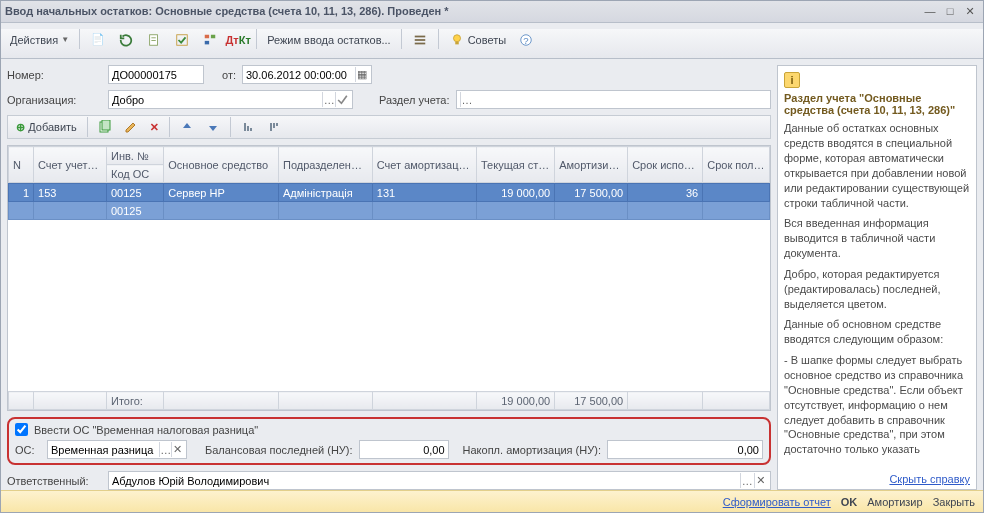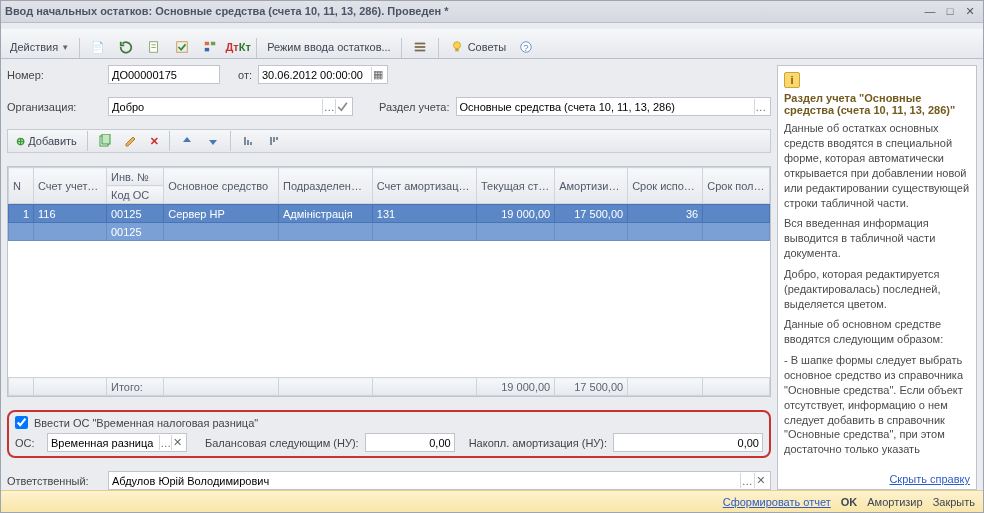--- a/index.html
+++ b/index.html
@@ -5,37 +5,37 @@
 * { box-sizing: border-box; margin: 0; padding: 0; font-family: Tahoma, Arial, sans-serif; font-size: 11px; }
 body { background: #eaecf0; width: 984px; height: 513px; overflow: hidden; }
 
 .window { width: 984px; height: 513px; display: flex; flex-direction: column; border: 1px solid #9ca5b3; }
 
 .titlebar { height: 28px; background: linear-gradient(#e1e3e8,#d5d8e0); display: flex; align-items: center; padding: 0 4px; border-bottom: 1px solid #b7bec9; }
 .titlebar-text { font-weight: bold; color: #4b5466; flex: 1; }
 .titlebar-btns { display: flex; gap: 2px; }
 .titlebar-btn { width: 18px; height: 16px; display: flex; align-items: center; justify-content: center; color: #555; cursor: pointer; }
 
-.toolbar { height: 39px; background: linear-gradient(#f6f7f9,#e6e8ed); border-bottom: 1px solid #b7bec9; display: flex; align-items: flex-end; padding: 0 4px; gap: 2px; margin-top: 6px; }
+.toolbar { height: 39px; background: linear-gradient(#f6f7f9,#e6e8ed); border-bottom: 1px solid #b7bec9; display: flex; align-items: flex-start; padding: 0 4px; gap: 2px; margin-top: 6px; }
 .tb-btn { height: 22px; padding: 0 4px; display: flex; align-items: center; gap: 3px; border: 1px solid transparent; border-radius: 2px; cursor: pointer; }
 .tb-sep { width: 1px; height: 20px; background: #c3c9d3; margin: 0 3px; }
 .tb-text { color: #3f4652; }
 .dd-arrow { font-size: 8px; color: #666; }
 
 .body { flex: 1; display: flex; flex-direction: column; padding: 6px 6px 0 6px; gap: 4px; background: #eaecf0; }
 
 .row { display: flex; align-items: center; gap: 6px; }
 .label { color: #444; white-space: nowrap; }
 
 .input { height: 19px; background: #fff; border: 1px solid #bfc5ce; padding: 0 3px; display: flex; align-items: center; }
 .input input { border: none; outline: none; width: 100%; font-size: 11px; }
 .input .sel-btn { width: 14px; height: 15px; display: flex; align-items: center; justify-content: center; cursor: pointer; color: #666; border-left: 1px solid #d2d6de; }
 
 .main-row { display: flex; gap: 6px; flex: 1; min-height: 0; }
-.main-left { flex: 1; display: flex; flex-direction: column; gap: 13px; min-width: 0; }
+.main-left { flex: 1; display: flex; flex-direction: column; gap: 6px; min-width: 0; }
 .help-panel { width: 200px; background: #fff; border: 1px solid #bfc5ce; display: flex; flex-direction: column; font-size: 11px; position: relative; }
 .help-body { padding: 6px; overflow: hidden; flex: 1; }
 .help-title { font-weight: bold; color: #735a1f; margin-bottom: 5px; }
 .help-body p { color: #4a4a4a; margin-bottom: 6px; line-height: 1.35; }
 .help-link { color: #2f5bc9; text-decoration: underline; cursor: pointer; text-align: right; padding: 4px 6px; }
 .help-icon { width:16px;height:16px;background:#fcd76e;border:1px solid #c9a438;border-radius:2px;position:relative;display:flex;align-items:center;justify-content:center;color:#7a5c0e;font-weight:bold;margin-bottom:4px; }
 
 .subtoolbar { height: 24px; background: linear-gradient(#f6f7f9,#e6e8ed); border: 1px solid #c6ccd4; display: flex; align-items: center; padding: 0 3px; gap: 2px; }
 .add-btn .plus { color: #3a9a3a; font-weight: bold; }
 .add-btn span.lbl { color: #3f4652; }
@@ -156,21 +156,21 @@
         </span>
       </div>
   </div>
 
   <div class="body">
     <div class="main-row">
       <div class="main-left">
 
         <div class="row">
           <span class="label" style="width:95px">Номер:</span>
-          <div class="input" style="width:112px">
+          <div class="input" style="width:96px">
               <input value="ДО00000175" style="">
             </div>
           <span class="label" style="margin-left:12px">от:</span>
           <div class="input" style="width:130px">
             <input value="30.06.2012 00:00:00" style="">
             <span class="sel-btn">▦</span>
           </div>
         </div>
         <div class="row">
           <span class="label" style="width:95px">Организация:</span>
@@ -178,21 +178,20 @@
             <input value="Добро" style="">
             <span class="sel-btn">…</span>
             <span class="sel-btn">
                 <svg viewBox="0 0 12 12">
                   <path d="M2 6l3 3 5-7" fill="none" stroke="#888" stroke-width="1.5"></path>
                 </svg>
               </span>
           </div>
           <span class="label" style="margin-left:20px">Раздел учета:</span>
           <div class="input" style="flex:1">
-            <input value="Основные средства (счета 10, 11, 13, 286)" style="">
             <span class="sel-btn">…</span>
           </div>
         </div>
 
         <div class="subtoolbar">
           <div class="tb-btn add-btn">
             <span class="plus">⊕</span>
             <span class="lbl">Добавить</span>
           </div>
           <div class="tb-sep"></div>
@@ -276,21 +275,21 @@
                   <col style="width:90px">
                   <col style="width:100px">
                   <col style="width:75px">
                   <col style="width:70px">
                   <col style="width:72px">
                   <col style="width:64px">
                 </colgroup>
               <tbody>
                 <tr class="sel">
                   <td class="num">1</td>
-                  <td>116</td>
+                  <td>153</td>
                   <td>00125</td>
                   <td>Сервер HP</td>
                   <td>Адміністрація</td>
                   <td>131</td>
                   <td class="num">19 000,00</td>
                   <td class="num">17 500,00</td>
                   <td class="num">36</td>
                   <td></td>
                 </tr>
                 <tr class="sel2">
@@ -343,21 +342,21 @@
             <input type="checkbox" class="chk" checked="" style="">
             <span class="label">Ввести ОС "Временная налоговая разница"</span>
           </div>
           <div class="row">
             <span class="label" style="width:26px">ОС:</span>
             <div class="input" style="width:140px">
               <input value="Временная разница" style="">
               <span class="sel-btn">…</span>
               <span class="sel-btn">✕</span>
             </div>
-            <span class="label" style="margin-left:12px">Балансовая следующим (НУ):</span>
+            <span class="label" style="margin-left:12px">Балансовая последней (НУ):</span>
             <div class="input" style="width:90px">
                 <input style="text-align: right;" value="0,00">
               </div>
             <span class="label" style="margin-left:8px">Накопл. амортизация (НУ):</span>
             <div class="input" style="flex:1">
                 <input style="text-align: right;" value="0,00">
               </div>
           </div>
         </div>
 

